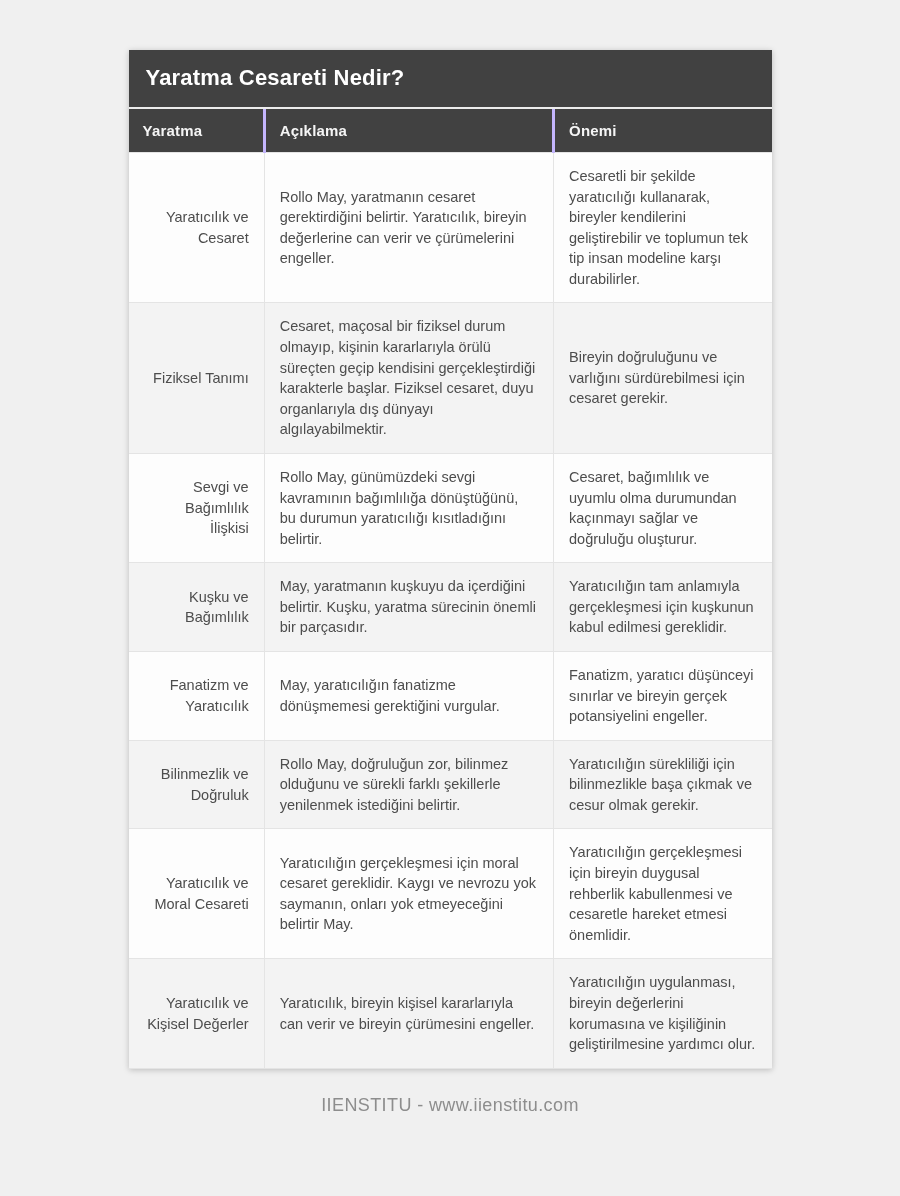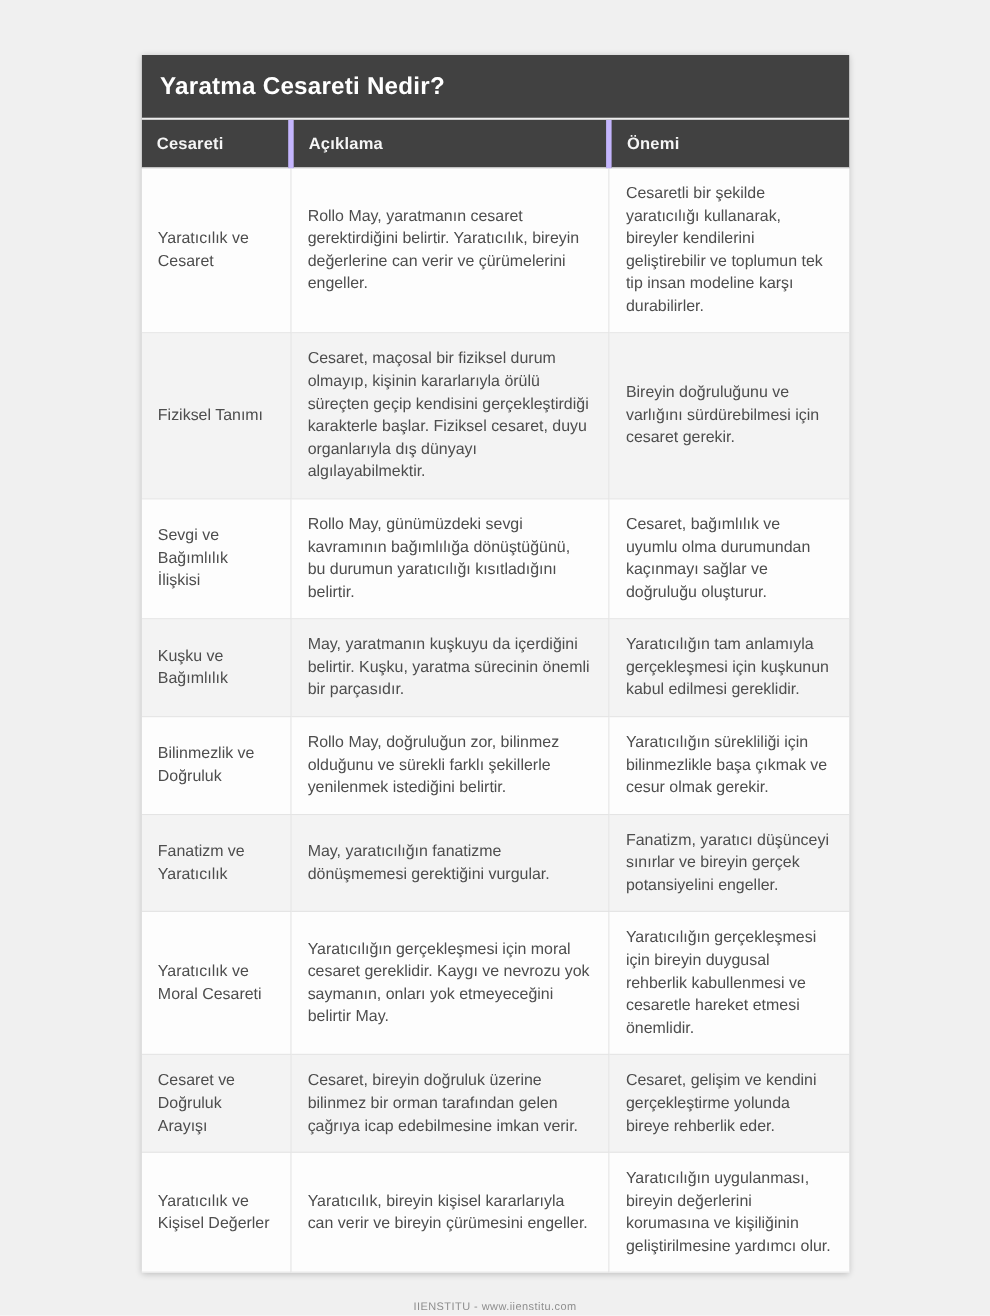--- a/index.html
+++ b/index.html
@@ -36,60 +36,60 @@
   .col-1 { width: 21.1%; }
   .col-2 { width: 45.0%; }
   .col-3 { width: 33.9%; }
   thead th {
     background: #414141;
     color: #f5f5f5;
     font-size: 15px;
     font-weight: bold;
     text-align: left;
     padding: 13px 14px;
-    border-left: 5px solid #c4b5fd;
+    border-left: 3px solid #c4b5fd;
     letter-spacing: 0.2px;
   }
   thead th:first-child { border-left: none; }
   tbody td {
     border: 1px solid #e4e4e4;
     padding: 13px 15px;
     font-size: 14.5px;
     line-height: 1.42;
     color: #4d4d4d;
     vertical-align: middle;
     background: #fdfdfd;
     word-wrap: break-word;
   }
   tbody tr:nth-child(even) td { background: #f3f3f3; }
-  tbody td:first-child { border-left: none; }
+  tbody td:first-child { border-left: none; text-align: right; }
   tbody td:last-child { border-right: none; }
   .page-footer {
     text-align: center;
     color: #8d8d8d;
-    font-size: 10px;
+    font-size: 18px;
     margin-top: 26px;
     letter-spacing: 0.4px;
   }
 </style>
 </head>
 <body>
 
 <div class="card">
   <div class="card-title">Yaratma Cesareti Nedir?</div>
 
   <table class="concept-table">
     <colgroup>
       <col class="col-1">
         <col class="col-2">
         <col class="col-3">
     </colgroup>
     <thead>
       <tr>
-        <th>Cesareti</th>
+        <th>Yaratma</th>
         <th>Açıklama</th>
         <th>Önemi</th>
       </tr>
     </thead>
     <tbody id="table-body">
         <tr>
     <td>Yaratıcılık ve Cesaret</td>
     <td>Rollo May, yaratmanın cesaret gerektirdiğini belirtir. Yaratıcılık, bireyin değerlerine can verir ve çürümelerini engeller.</td>
     <td>Cesaretli bir şekilde yaratıcılığı kullanarak, bireyler kendilerini geliştirebilir ve toplumun tek tip insan modeline karşı durabilirler.</td>
   </tr>
@@ -102,38 +102,33 @@
     <td>Sevgi ve Bağımlılık İlişkisi</td>
     <td>Rollo May, günümüzdeki sevgi kavramının bağımlılığa dönüştüğünü, bu durumun yaratıcılığı kısıtladığını belirtir.</td>
     <td>Cesaret, bağımlılık ve uyumlu olma durumundan kaçınmayı sağlar ve doğruluğu oluşturur.</td>
   </tr>
         <tr>
     <td>Kuşku ve Bağımlılık</td>
     <td>May, yaratmanın kuşkuyu da içerdiğini belirtir. Kuşku, yaratma sürecinin önemli bir parçasıdır.</td>
     <td>Yaratıcılığın tam anlamıyla gerçekleşmesi için kuşkunun kabul edilmesi gereklidir.</td>
   </tr>
         <tr>
+    <td>Fanatizm ve Yaratıcılık</td>
+    <td>May, yaratıcılığın fanatizme dönüşmemesi gerektiğini vurgular.</td>
+    <td>Fanatizm, yaratıcı düşünceyi sınırlar ve bireyin gerçek potansiyelini engeller.</td>
+  </tr>
+        <tr>
     <td>Bilinmezlik ve Doğruluk</td>
     <td>Rollo May, doğruluğun zor, bilinmez olduğunu ve sürekli farklı şekillerle yenilenmek istediğini belirtir.</td>
     <td>Yaratıcılığın sürekliliği için bilinmezlikle başa çıkmak ve cesur olmak gerekir.</td>
   </tr>
         <tr>
-    <td>Fanatizm ve Yaratıcılık</td>
-    <td>May, yaratıcılığın fanatizme dönüşmemesi gerektiğini vurgular.</td>
-    <td>Fanatizm, yaratıcı düşünceyi sınırlar ve bireyin gerçek potansiyelini engeller.</td>
-  </tr>
-        <tr>
     <td>Yaratıcılık ve Moral Cesareti</td>
     <td>Yaratıcılığın gerçekleşmesi için moral cesaret gereklidir. Kaygı ve nevrozu yok saymanın, onları yok etmeyeceğini belirtir May.</td>
     <td>Yaratıcılığın gerçekleşmesi için bireyin duygusal rehberlik kabullenmesi ve cesaretle hareket etmesi önemlidir.</td>
-  </tr>
-        <tr>
-    <td>Cesaret ve Doğruluk Arayışı</td>
-    <td>Cesaret, bireyin doğruluk üzerine bilinmez bir orman tarafından gelen çağrıya icap edebilmesine imkan verir.</td>
-    <td>Cesaret, gelişim ve kendini gerçekleştirme yolunda bireye rehberlik eder.</td>
   </tr>
         <tr>
     <td>Yaratıcılık ve Kişisel Değerler</td>
     <td>Yaratıcılık, bireyin kişisel kararlarıyla can verir ve bireyin çürümesini engeller.</td>
     <td>Yaratıcılığın uygulanması, bireyin değerlerini korumasına ve kişiliğinin geliştirilmesine yardımcı olur.</td>
   </tr>
       </tbody>
   </table>
 </div>
 

